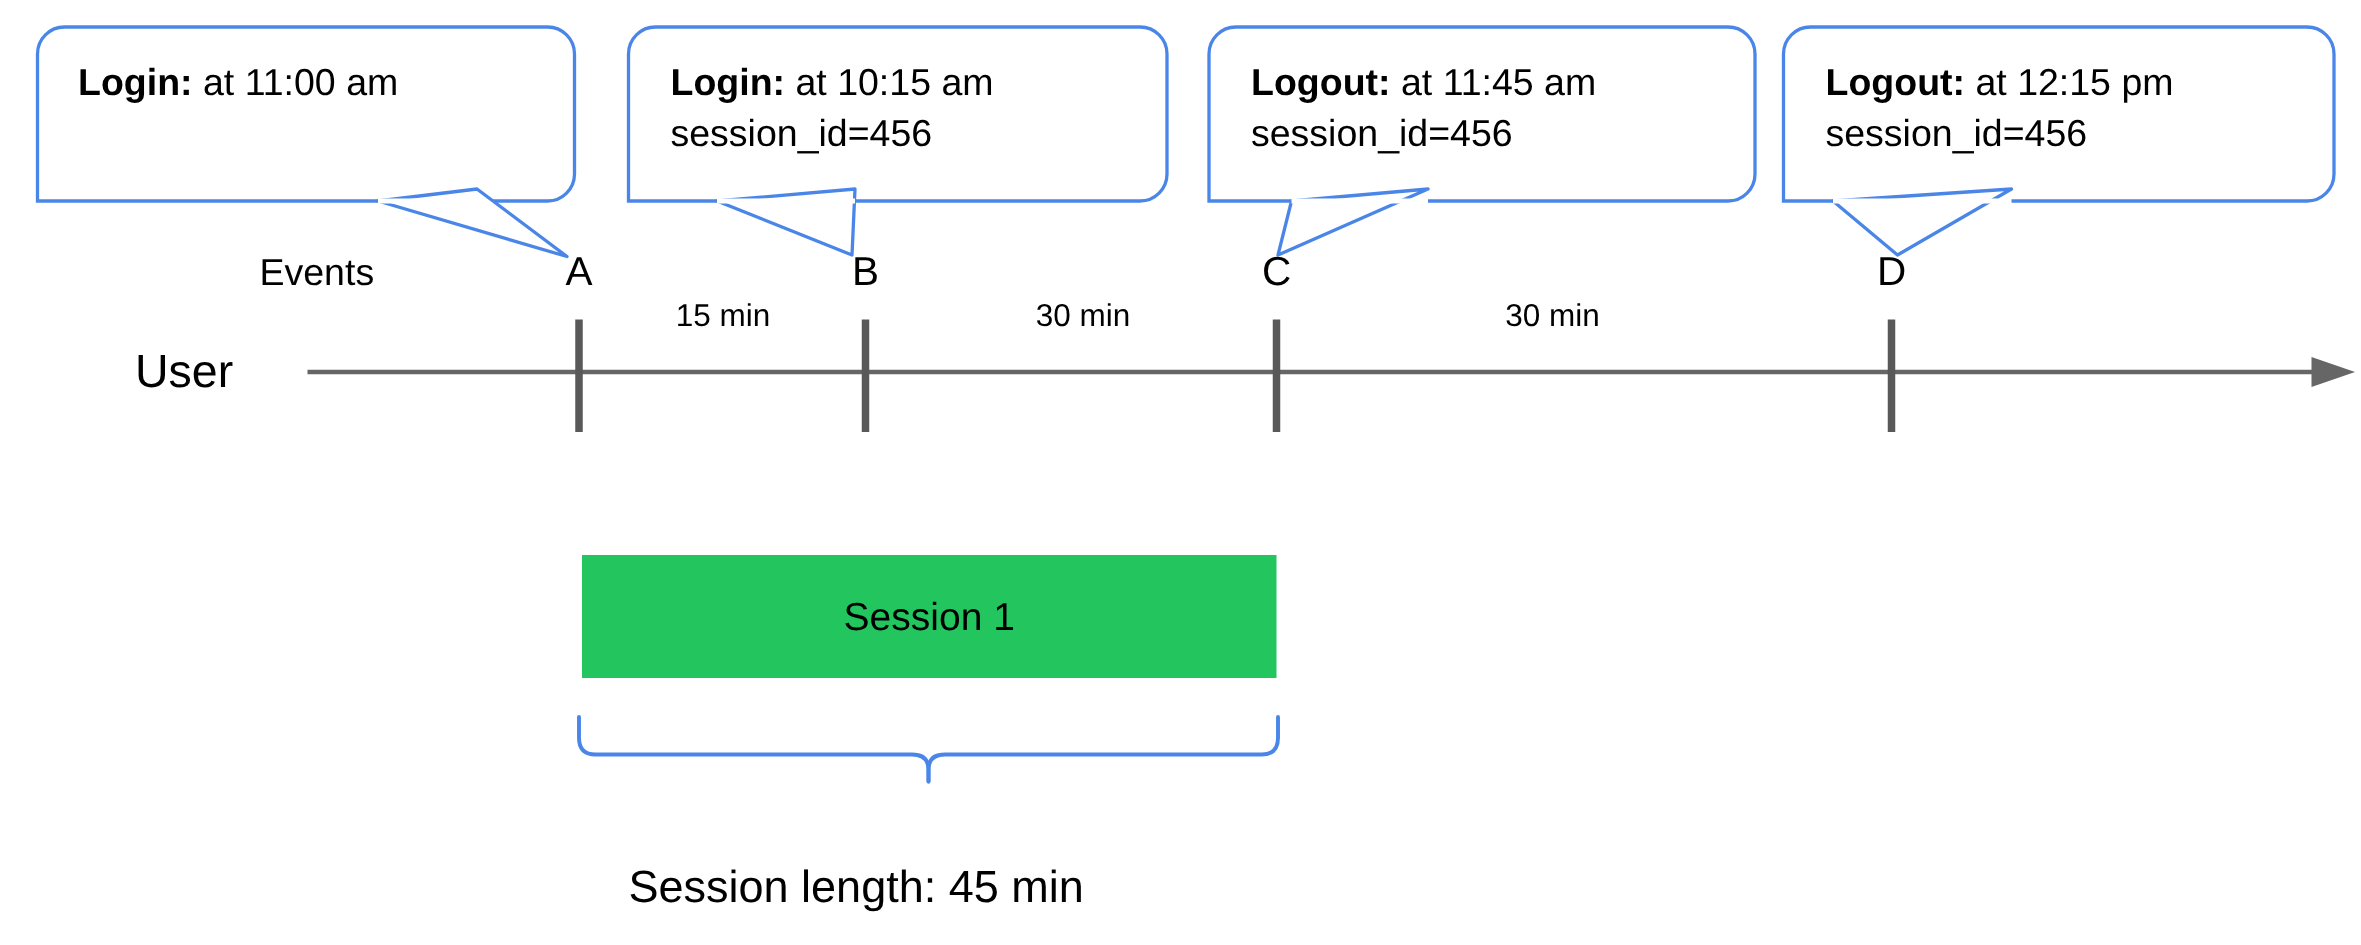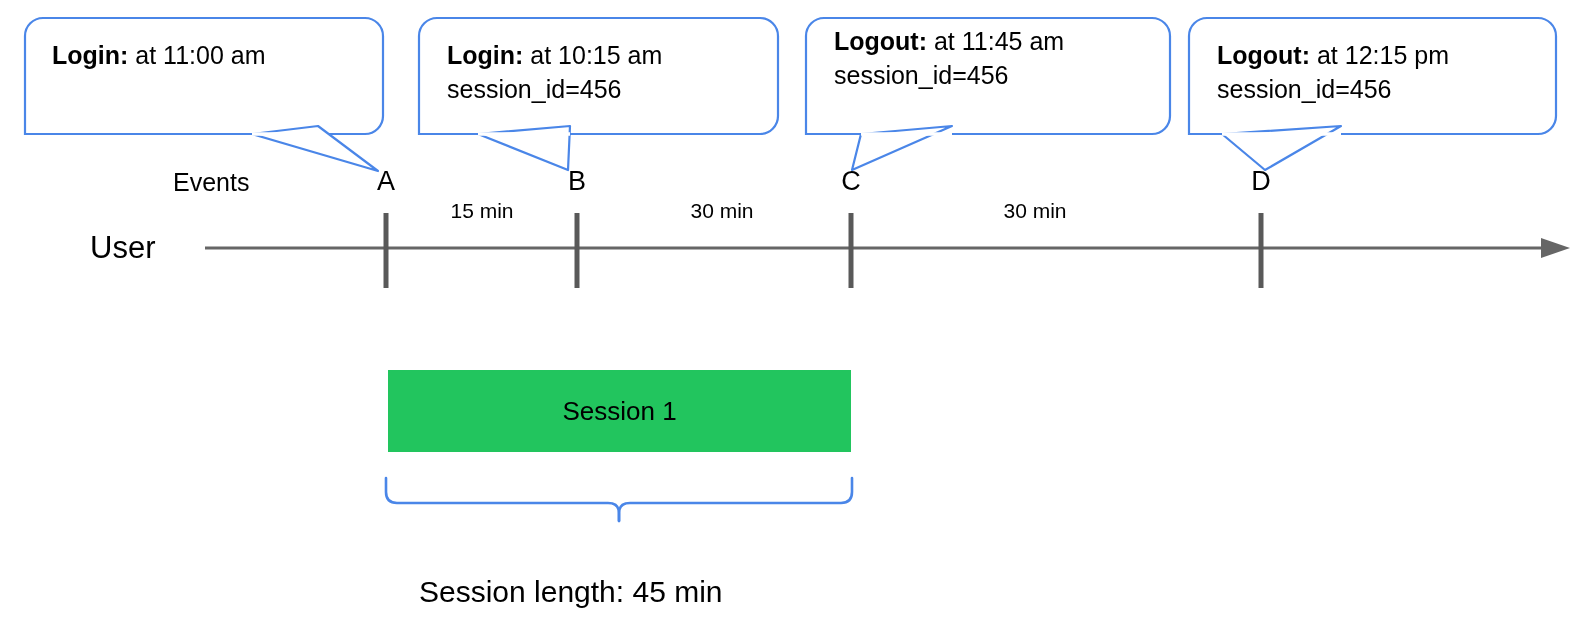--- a/index.html
+++ b/index.html
@@ -137,21 +137,21 @@
     </div>
   </div>
 
   <div class="callout-text" style="left:447px; top:38px;">
     <div>
       <span class="ev">Login:</span><span> at 10:15 am</span>
     </div>
     <div>session_id=456</div>
   </div>
 
-  <div class="callout-text" style="left:834px; top:24px;">
+  <div class="callout-text" style="left:834px; top:38px;">
     <div>
       <span class="ev">Logout:</span><span> at 11:45 am</span>
     </div>
     <div>session_id=456</div>
   </div>
 
   <div class="callout-text" style="left:1217px; top:38px;">
     <div>
       <span class="ev">Logout:</span><span> at 12:15 pm</span>
     </div>

